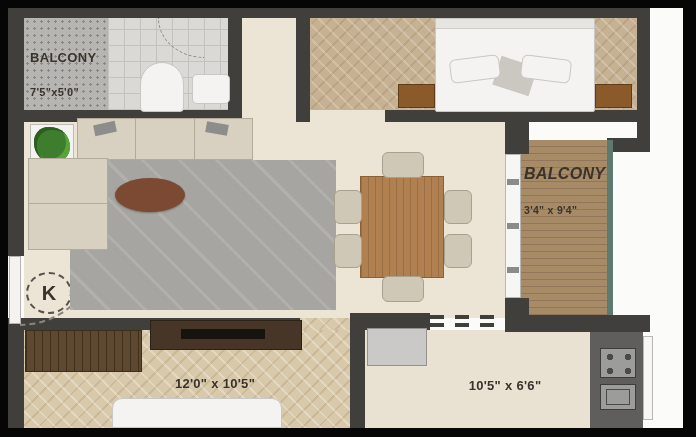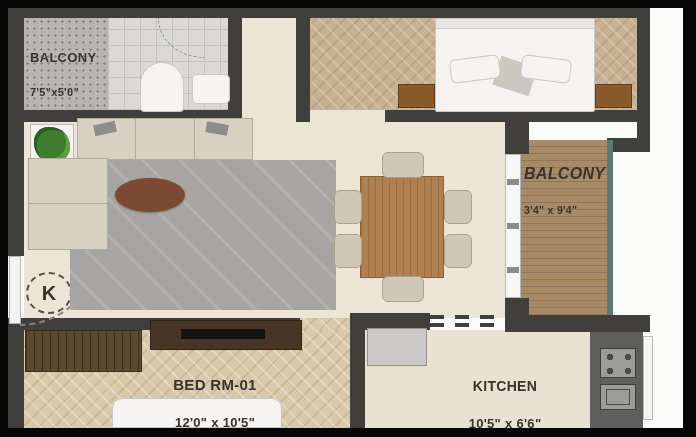--- a/index.html
+++ b/index.html
@@ -155,21 +155,19 @@
 
   <div class="abs lbl" style="left:30px;top:30px;">
     <span class="room-name" style="font-size:13px;">BALCONY</span>
     <span class="room-dims" style="font-size:11px;">7'5"x5'0"</span>
   </div>
   <div class="abs lbl" style="left:524px;top:144px;width:80px;">
     <span class="room-name" style="font-size:16px;font-style:italic;">BALCONY</span>
     <span class="room-dims" style="font-size:10.5px;">3'4" x 9'4"</span>
   </div>
   <div class="abs lbl" style="left:140px;top:356px;width:150px;text-align:center;">
-    <span class="room-name" style="font-size:15px;">BED RM-01</span>
     <span class="room-dims" style="font-size:13px;">12'0" x 10'5"</span>
   </div>
   <div class="abs lbl" style="left:440px;top:358px;width:130px;text-align:center;">
-    <span class="room-name" style="font-size:14px;">KITCHEN</span>
     <span class="room-dims" style="font-size:13px;">10'5" x 6'6"</span>
   </div>
 
 </div>
 
 </body></html>

